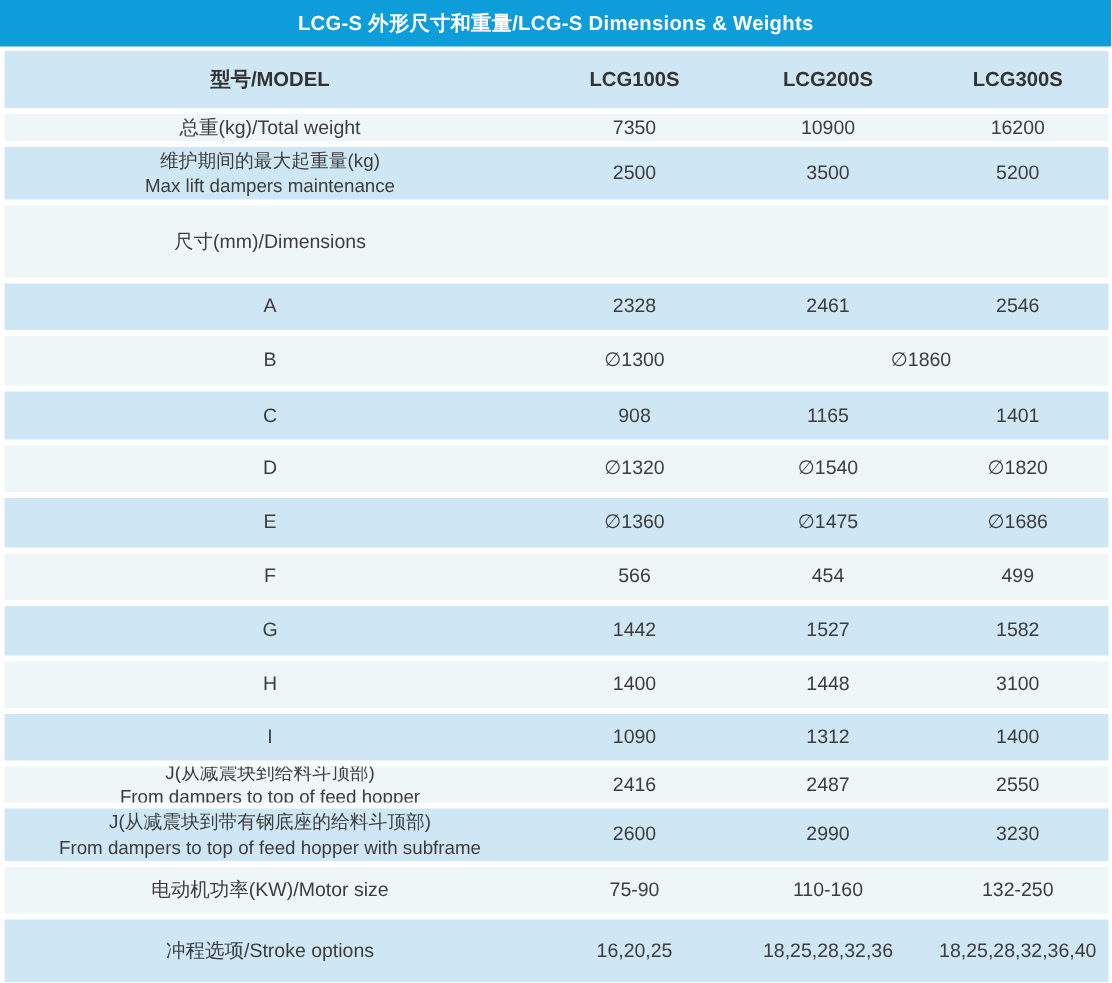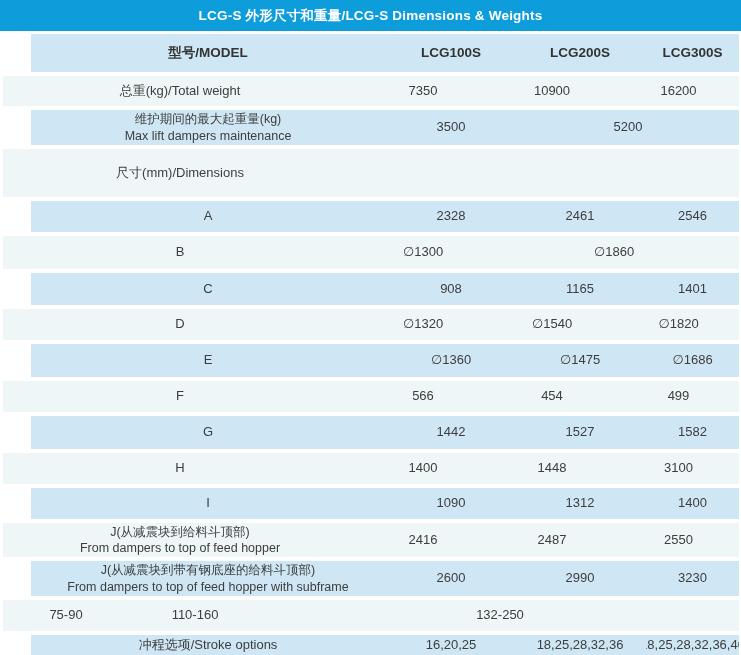--- a/index.html
+++ b/index.html
@@ -36,21 +36,21 @@
     text-align: center;
     font-size: 13px;
     line-height: 1.25;
     box-sizing: border-box;
     overflow: hidden;
   }
   .c1 { width: 354px; flex: 0 0 354px; }
   .c2 { width: 126px; flex: 0 0 126px; }
   .c3 { width: 126px; flex: 0 0 126px; }
   .c4 { flex: 1 1 auto; }
-  .blue { background: #cfe7f4; margin-left: 28px; }
+  .blue { background: #cfe7f4; }
   .pale { background: #eef6f8; }
   .hdr .cell { font-weight: bold; font-size: 13.5px; color: #333333; }
   .twoline .c1 { font-size: 12.5px; line-height: 1.3; justify-content: center; }
   .sub { display: block; }
 </style>
 </head>
 <body>
 
 <div class="page">
 
@@ -60,32 +60,33 @@
 
   <div class="table">
 
     <div class="row hdr blue" style="height:38px">
       <div class="cell c1">型号/MODEL</div>
       <div class="cell c2">LCG100S</div>
       <div class="cell c3">LCG200S</div>
       <div class="cell c4">LCG300S</div>
     </div>
 
-    <div class="row pale" style="height:30px">
+    <div class="row pale" style="height:18px">
       <div class="cell c1">总重(kg)/Total weight</div>
       <div class="cell c2">7350</div>
       <div class="cell c3">10900</div>
       <div class="cell c4">16200</div>
     </div>
 
     <div class="row blue twoline" style="height:35px">
       <div class="cell c1">
         <span class="sub">维护期间的最大起重量(kg)</span>
         <span class="sub">Max lift dampers maintenance</span>
       </div>
+      <div class="cell c2">2500</div>
       <div class="cell c3">3500</div>
       <div class="cell c4">5200</div>
     </div>
 
     <div class="row pale" style="height:48px">
       <div class="cell c1">尺寸(mm)/Dimensions</div>
       <div class="cell c2"></div>
       <div class="cell c3"></div>
       <div class="cell c4"></div>
     </div>
@@ -145,41 +146,42 @@
       <div class="cell c4">3100</div>
     </div>
 
     <div class="row blue" style="height:31px">
       <div class="cell c1">I</div>
       <div class="cell c2">1090</div>
       <div class="cell c3">1312</div>
       <div class="cell c4">1400</div>
     </div>
 
-    <div class="row pale twoline" style="height:34px">
+    <div class="row pale twoline" style="height:24px">
       <div class="cell c1">
         <span class="sub">J(从减震块到给料斗顶部)</span>
         <span class="sub">From dampers to top of feed hopper</span>
       </div>
       <div class="cell c2">2416</div>
       <div class="cell c3">2487</div>
       <div class="cell c4">2550</div>
     </div>
 
     <div class="row blue twoline" style="height:35px">
       <div class="cell c1">
         <span class="sub">J(从减震块到带有钢底座的给料斗顶部)</span>
         <span class="sub">From dampers to top of feed hopper with subframe</span>
       </div>
       <div class="cell c2">2600</div>
       <div class="cell c3">2990</div>
       <div class="cell c4">3230</div>
     </div>
 
     <div class="row pale" style="height:31px">
+      <div class="cell c1">电动机功率(KW)/Motor size</div>
       <div class="cell c2">75-90</div>
       <div class="cell c3">110-160</div>
       <div class="cell c4">132-250</div>
     </div>
 
     <div class="row blue grow">
       <div class="cell c1">冲程选项/Stroke options</div>
       <div class="cell c2">16,20,25</div>
       <div class="cell c3">18,25,28,32,36</div>
       <div class="cell c4">18,25,28,32,36,40</div>

